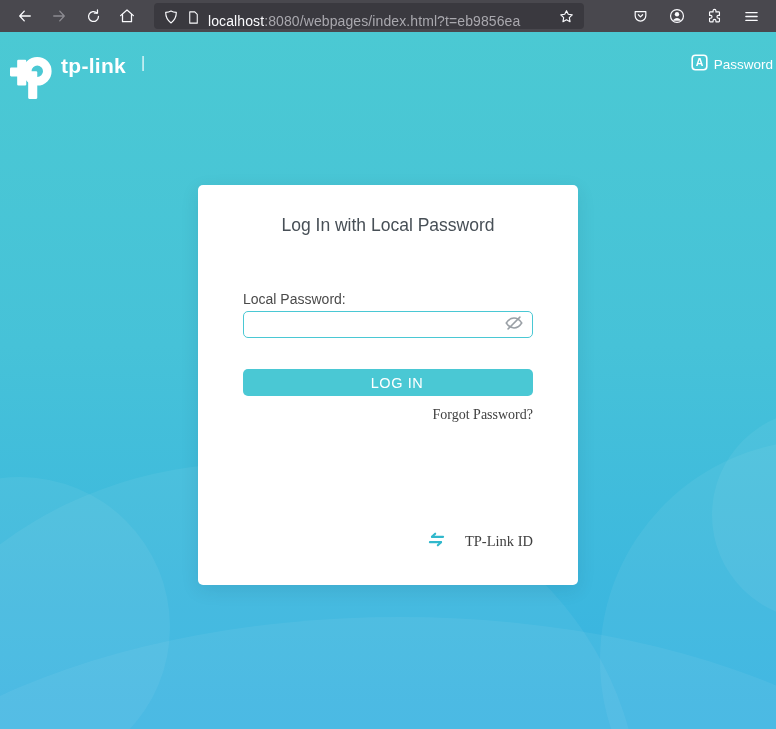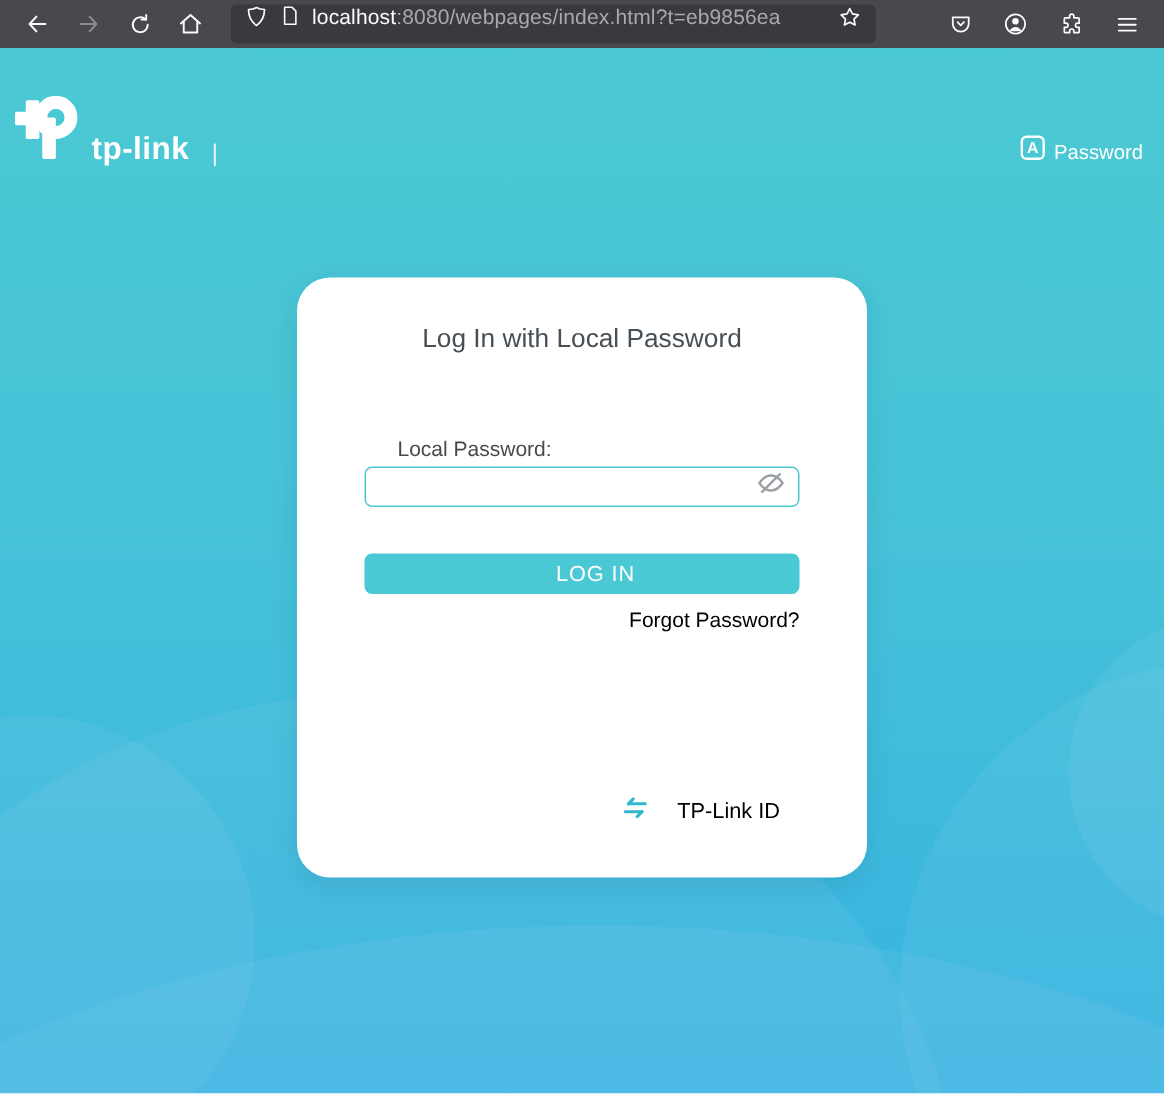--- a/index.html
+++ b/index.html
@@ -13,21 +13,21 @@
     height:32px;background:#49484e;display:flex;align-items:center;
     padding:0 10px;box-sizing:border-box;gap:4px;
   }
   .nav-btn{
     width:30px;height:26px;display:flex;align-items:center;justify-content:center;
     border-radius:4px;flex:0 0 auto;cursor:pointer;
   }
   .nav-btn svg{display:block;}
   .urlbar{
     margin-left:8px;width:430px;height:26px;background:#3a393f;border-radius:4px;
-    display:flex;align-items:flex-start;padding:0 9px;box-sizing:border-box;gap:7px;
+    display:flex;align-items:flex-end;padding:0 9px;box-sizing:border-box;gap:7px;
     flex:0 0 auto;cursor:text;
   }
   .url-text{
     font-size:14px;white-space:nowrap;overflow:hidden;flex:1 1 auto;
     color:#a9a8ae;letter-spacing:.1px;
   }
   .url-text .host{color:#fbfbfe;}
   .chrome-right{margin-left:auto;display:flex;align-items:center;gap:7px;}
   
   .page{
@@ -35,62 +35,62 @@
     background:linear-gradient(180deg,#4bc9d3 0%,#46c2d8 45%,#37b2e2 100%);
   }
   .cloud{position:absolute;border-radius:50%;background:rgba(255,255,255,0.055);}
   .cloud-1{left:-140px;top:431px;width:780px;height:700px;}
   .cloud-2{left:-130px;top:445px;width:300px;height:300px;}
   .cloud-3{left:600px;top:408px;width:440px;height:440px;}
   .cloud-4{left:712px;top:378px;width:210px;height:210px;}
   .cloud-5{left:-200px;top:585px;width:1200px;height:620px;}
   
   .site-header{
-    position:absolute;left:10px;right:12px;top:22px;height:58px;
-    display:flex;align-items:flex-end;color:#fff;z-index:3;
+    position:absolute;left:10px;right:1px;top:22px;height:58px;
+    display:flex;align-items:flex-start;color:#fff;z-index:3;
   }
   .logo-mark{flex:0 0 auto;}
   .brand-word{font-size:21px;font-weight:bold;letter-spacing:.3px;margin-left:7px;}
   .brand-divider{margin:0 15px;font-size:16px;font-weight:300;color:rgba(255,255,255,.85);}
   .product-name{font-size:15px;font-weight:bold;letter-spacing:.2px;}
   .lang{margin-left:auto;display:flex;align-items:center;gap:6px;cursor:pointer;padding-right:2px;}
   .lang-label{font-size:13.5px;}
   
   .card{
     position:absolute;left:50%;transform:translateX(-50%);top:153px;
-    width:380px;height:400px;background:#fff;border-radius:22px;
+    width:380px;height:400px;background:#fff;border-radius:5px;
     box-shadow:0 5px 18px rgba(0,40,60,.10);
     box-sizing:border-box;padding:28px 45px 0;z-index:4;
   }
   .card-title{
     text-align:center;font-size:17.5px;line-height:24px;color:#474f56;
     margin:0 0 52px 0;font-weight:normal;
   }
-  .field-label{font-size:14px;line-height:20px;color:#4a4a4a;margin-bottom:2px;margin-left:22px;}
+  .field-label{font-size:14px;line-height:20px;color:#4a4a4a;margin-bottom:2px;}
   .input-wrap{position:relative;}
   .pwd-input{
     width:100%;height:27px;box-sizing:border-box;
     border:1px solid #4ac8d4;border-radius:5px;outline:none;
     padding:0 32px 0 10px;font-size:14px;color:#333;
     font-family:"Liberation Sans",sans-serif;background:#fff;
   }
   .eye-btn{
     position:absolute;right:9px;top:50%;transform:translateY(-50%);
     width:20px;height:16px;cursor:pointer;display:flex;align-items:center;justify-content:center;
   }
   .login-btn{
     display:block;width:100%;height:27px;margin-top:31px;border:none;cursor:pointer;
     background:#4ac8d4;border-radius:5px;color:#fff;font-size:14.5px;letter-spacing:.6px;
     font-family:"Liberation Sans",sans-serif;
     padding-left:24px;
   }
   .forgot-row{text-align:right;margin-top:9px;}
-  .link{color:#000000;font-size:14px;text-decoration:none;cursor:pointer;}
+  .link{color:#404040;font-size:14px;text-decoration:none;cursor:pointer;font-family:Liberation Serif, serif;}
   .tplink-id{
-    position:absolute;right:58px;bottom:33px;
+    position:absolute;right:45px;bottom:33px;
     display:flex;align-items:center;gap:19px;cursor:pointer;
   }
   .tplink-id .link{font-size:14.5px;}
 </style>
 </head>
 <body>
 
 <div class="chrome">
   <div class="nav-btn">
     <span>

